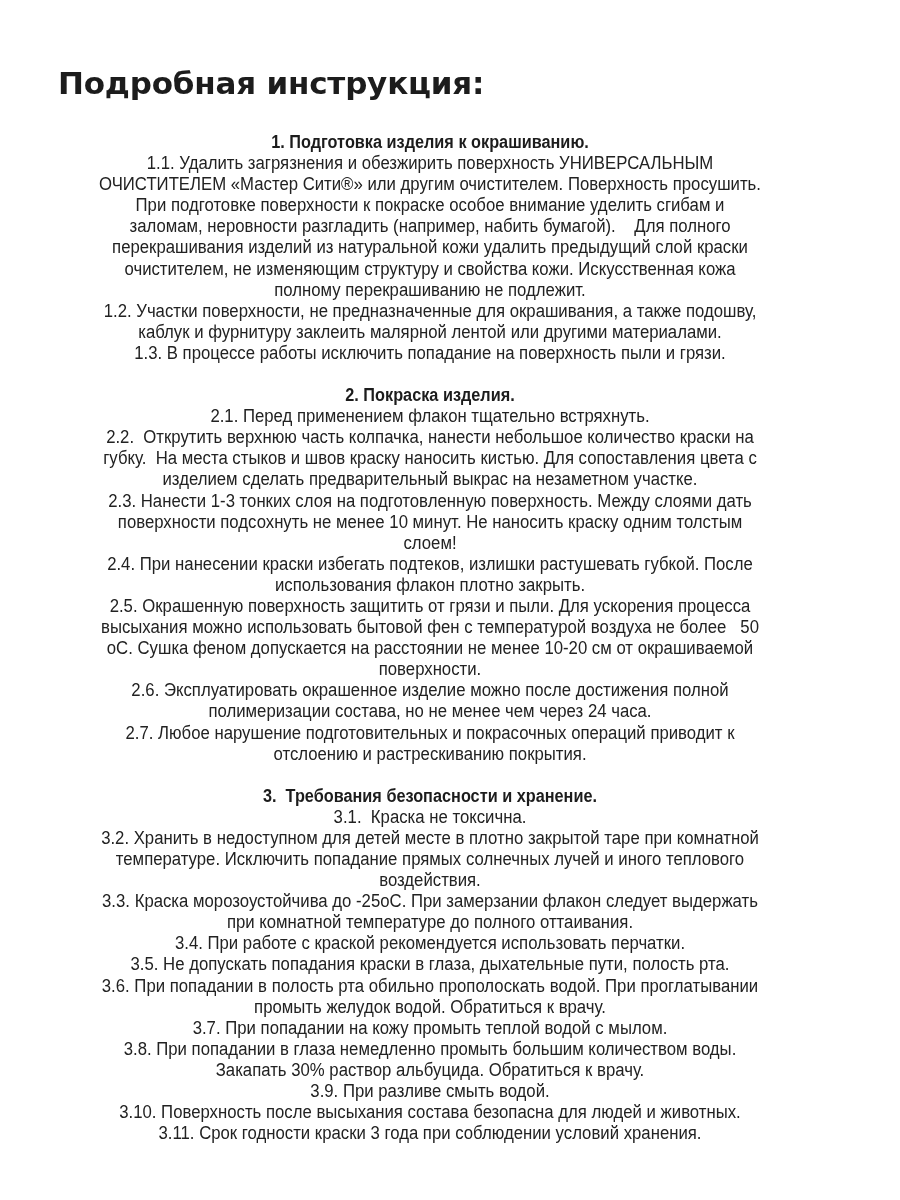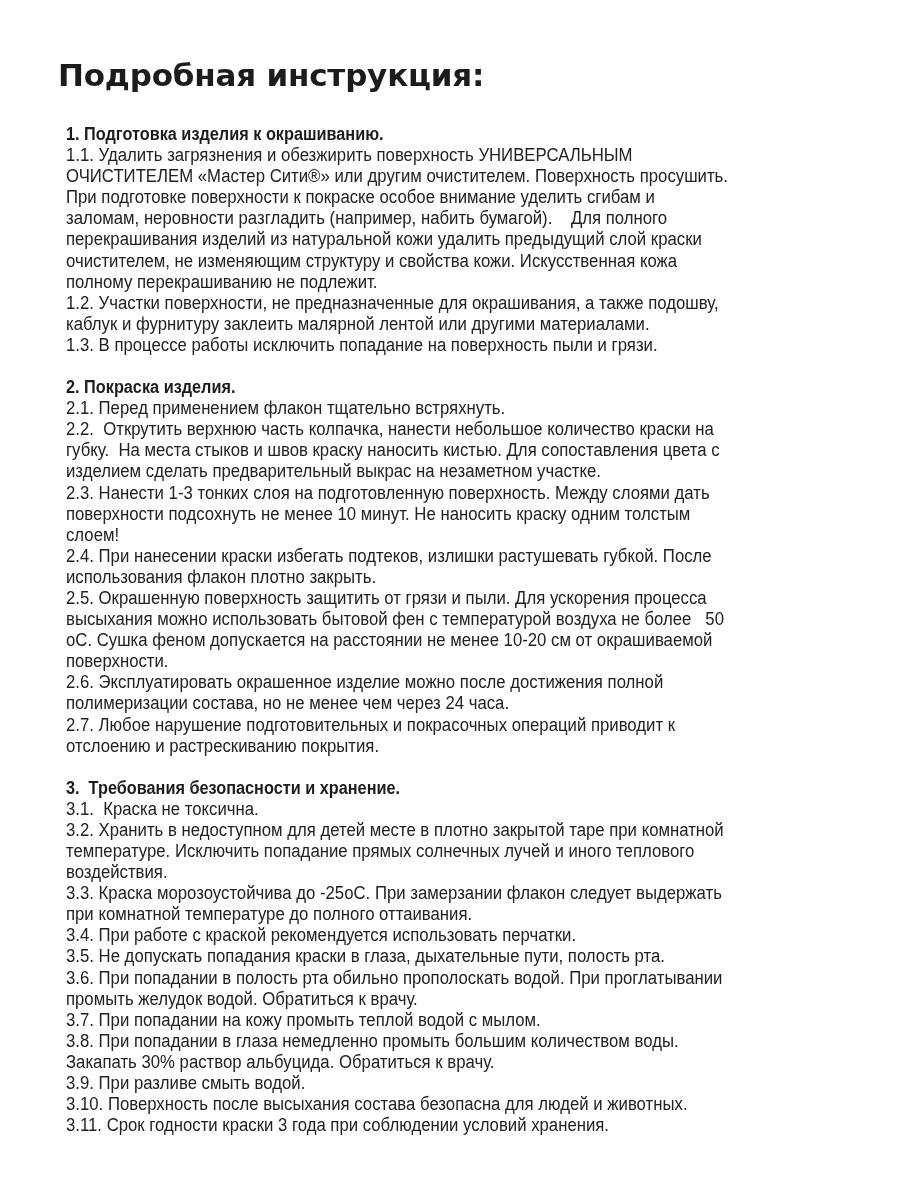--- a/index.html
+++ b/index.html
@@ -3,25 +3,25 @@
 <meta charset="utf-8">
 <style>
   html, body { margin: 0; padding: 0; background: #ffffff; }
   body { width: 900px; height: 1200px; position: relative; overflow: hidden; color: #1e1e1e; }
   .page { position: absolute; left: 58px; top: 52px; width: 800px; }
   .title {
     font-family: "DejaVu Sans", sans-serif;
     font-weight: bold;
     font-size: 31px;
     line-height: 46px;
-    margin: 0 0 26px 0;
+    margin: 8px 0 26px 0;
     color: #1c1c1c;
     letter-spacing: -0.2px;
   }
-  .section { margin: 0 0 21px 8px; }
+  .section { margin: 0 0 21px 0; text-align: center; }
   .line {
     font-family: "Liberation Sans", sans-serif;
     font-size: 18px;
     line-height: 21.1px;
     white-space: pre;
     transform: scaleX(0.93);
     transform-origin: left center;
     color: #222222;
   }
   .heading {

